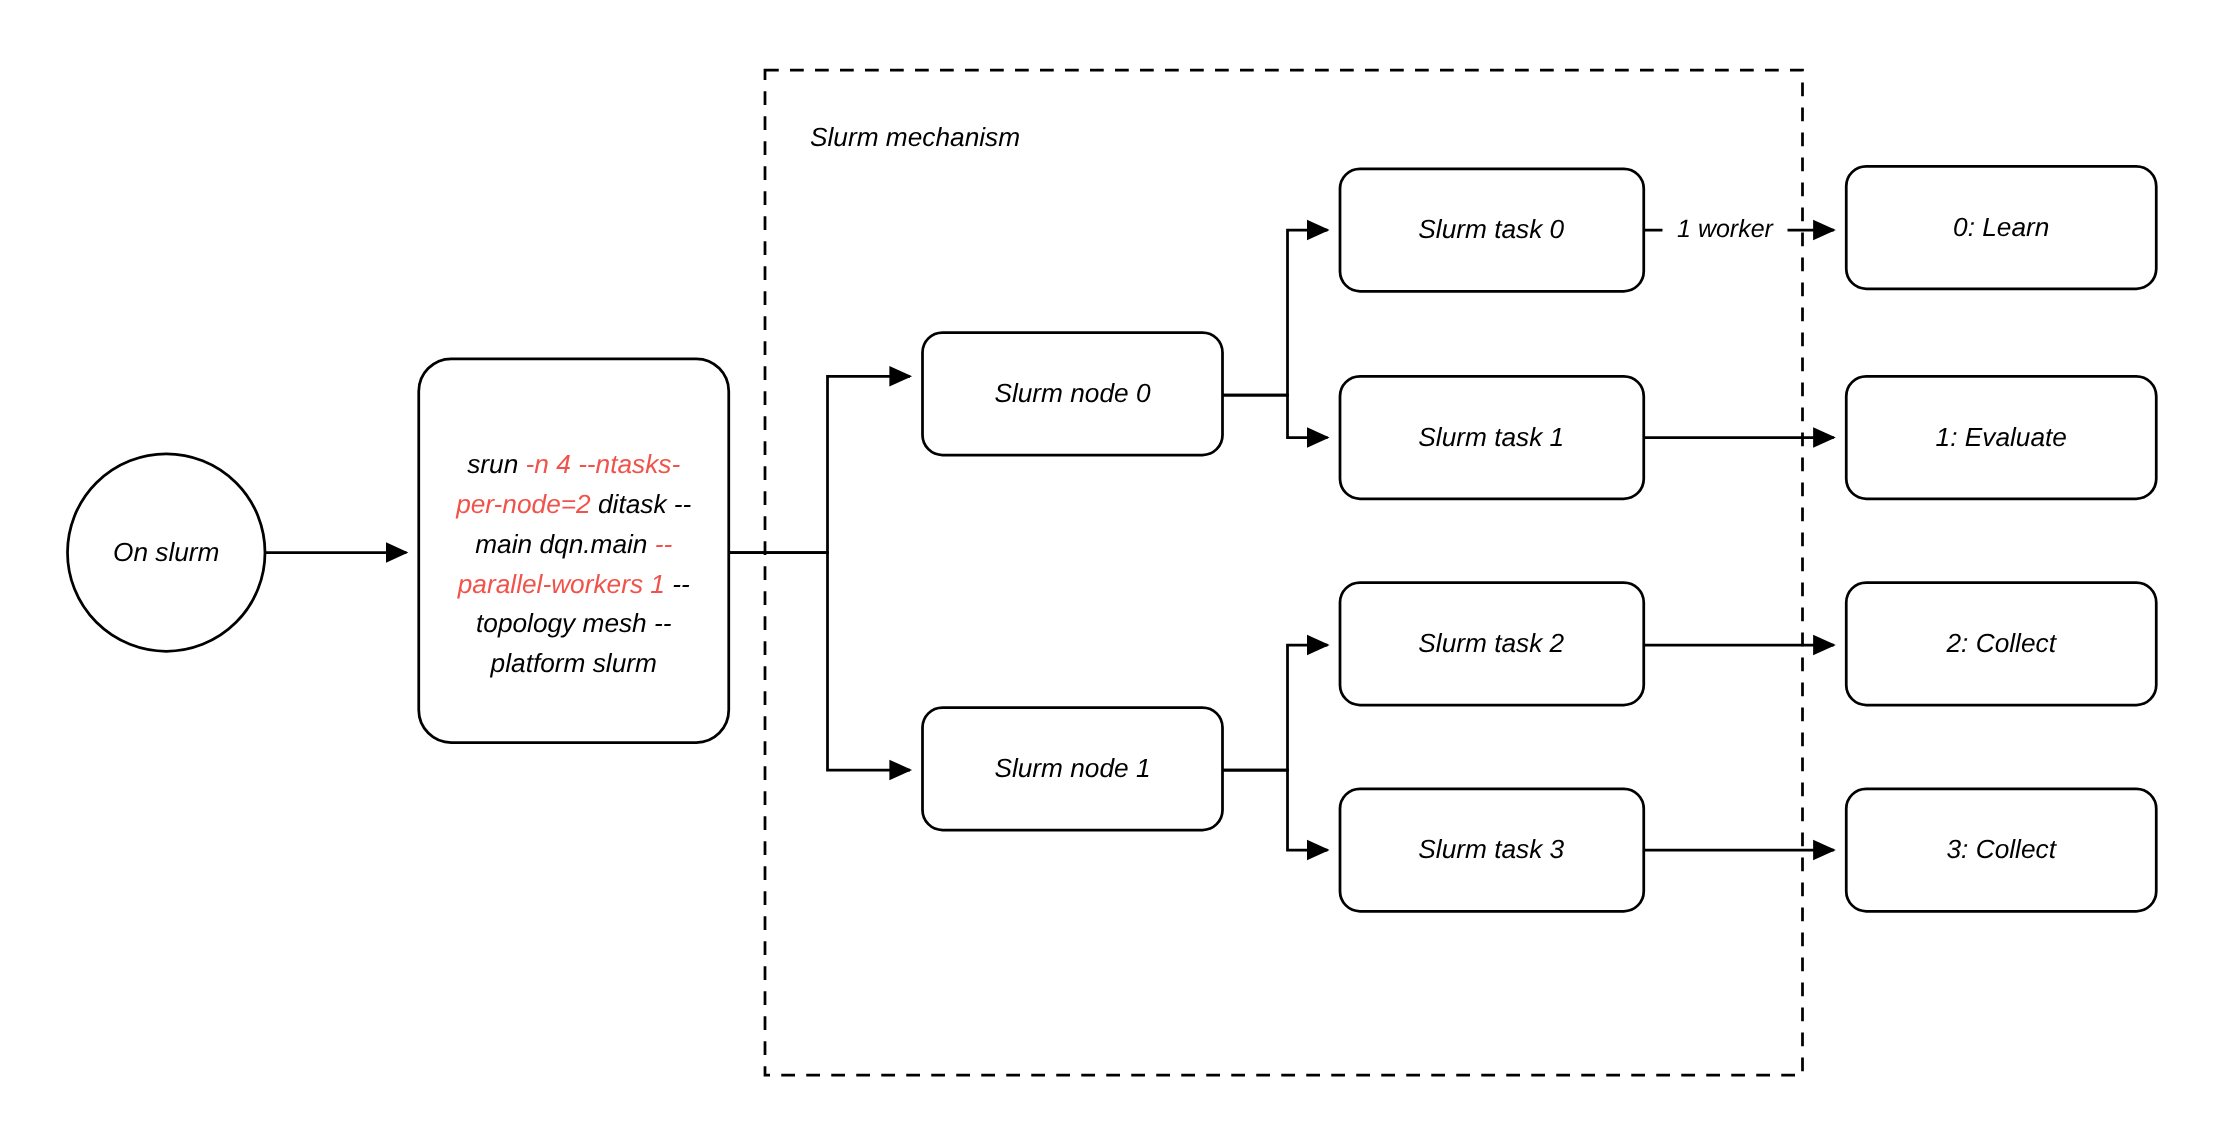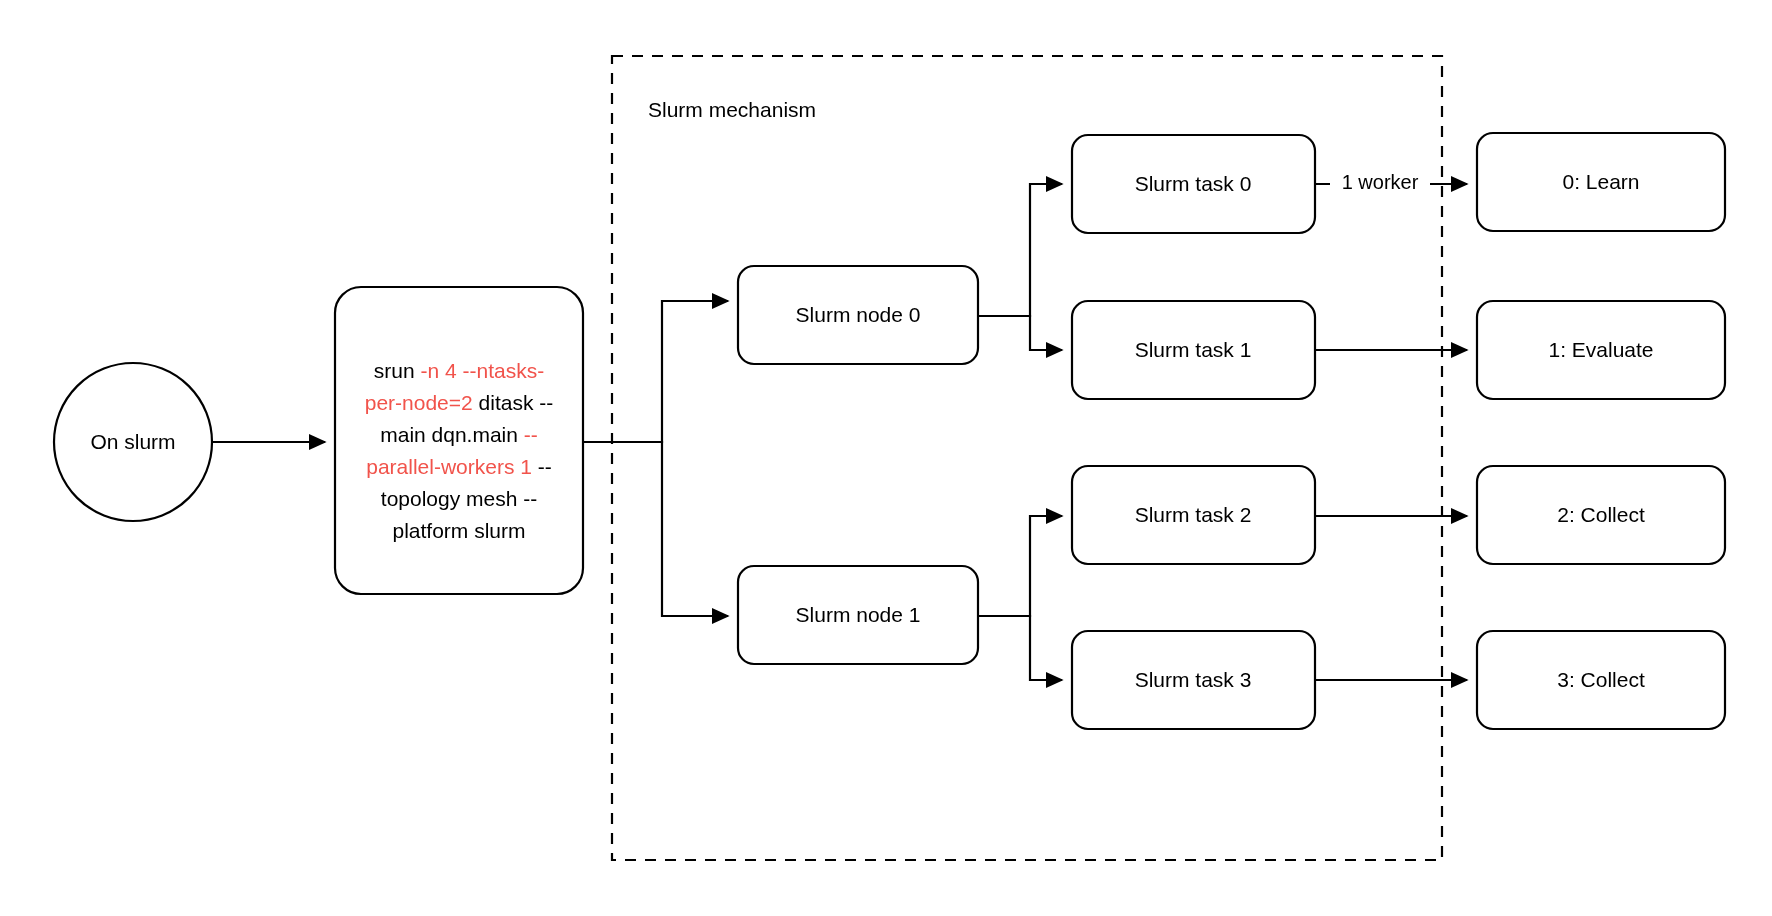--- a/index.html
+++ b/index.html
@@ -6,20 +6,21 @@
     margin: 0;
     padding: 0;
     background: #ffffff;
   }
   #canvas {
     position: relative;
     width: 1772px;
     height: 916px;
     background: #ffffff;
     font-family: "Liberation Sans", sans-serif;
+    font-style: italic;
   }
   svg.diagram {
     display: block;
     width: 1772px;
     height: 916px;
   }
   .node-shape {
     fill: #ffffff;
     stroke: #000000;
     stroke-width: 2.2;

